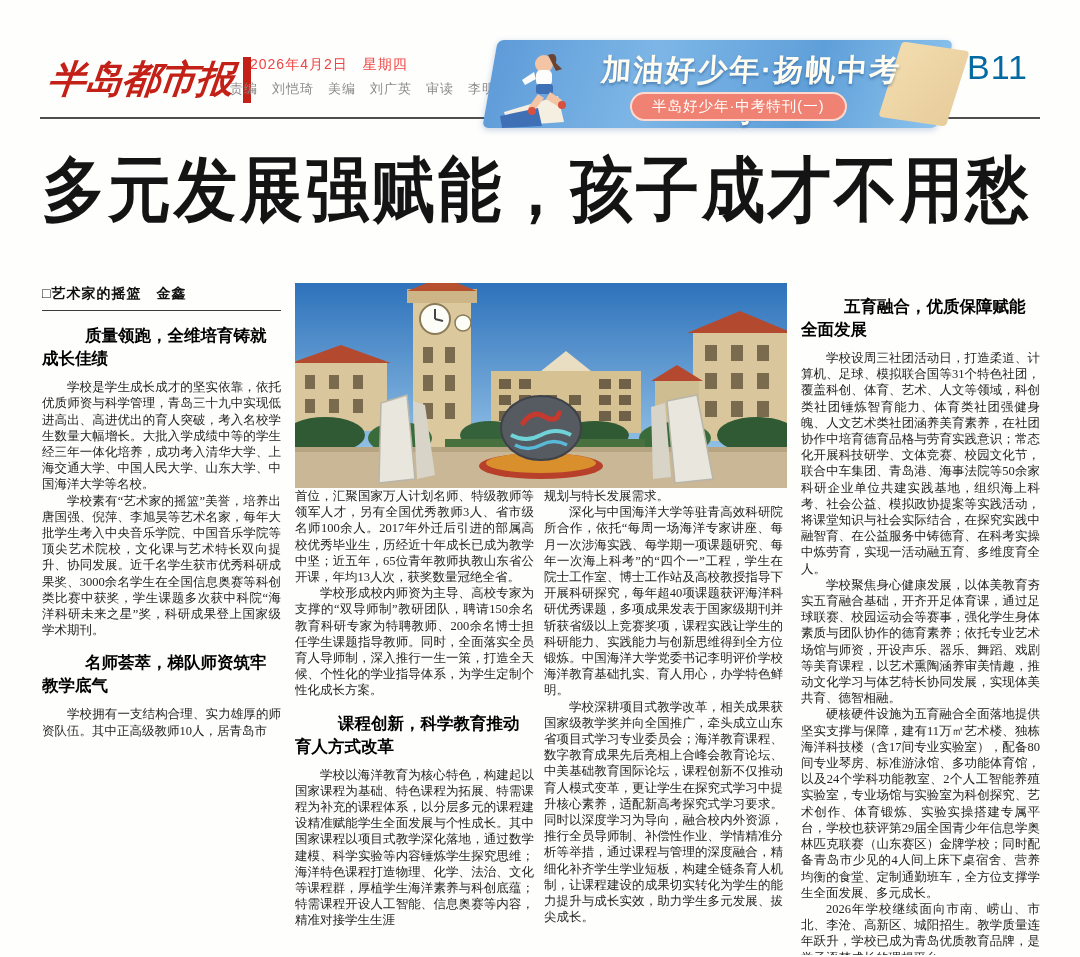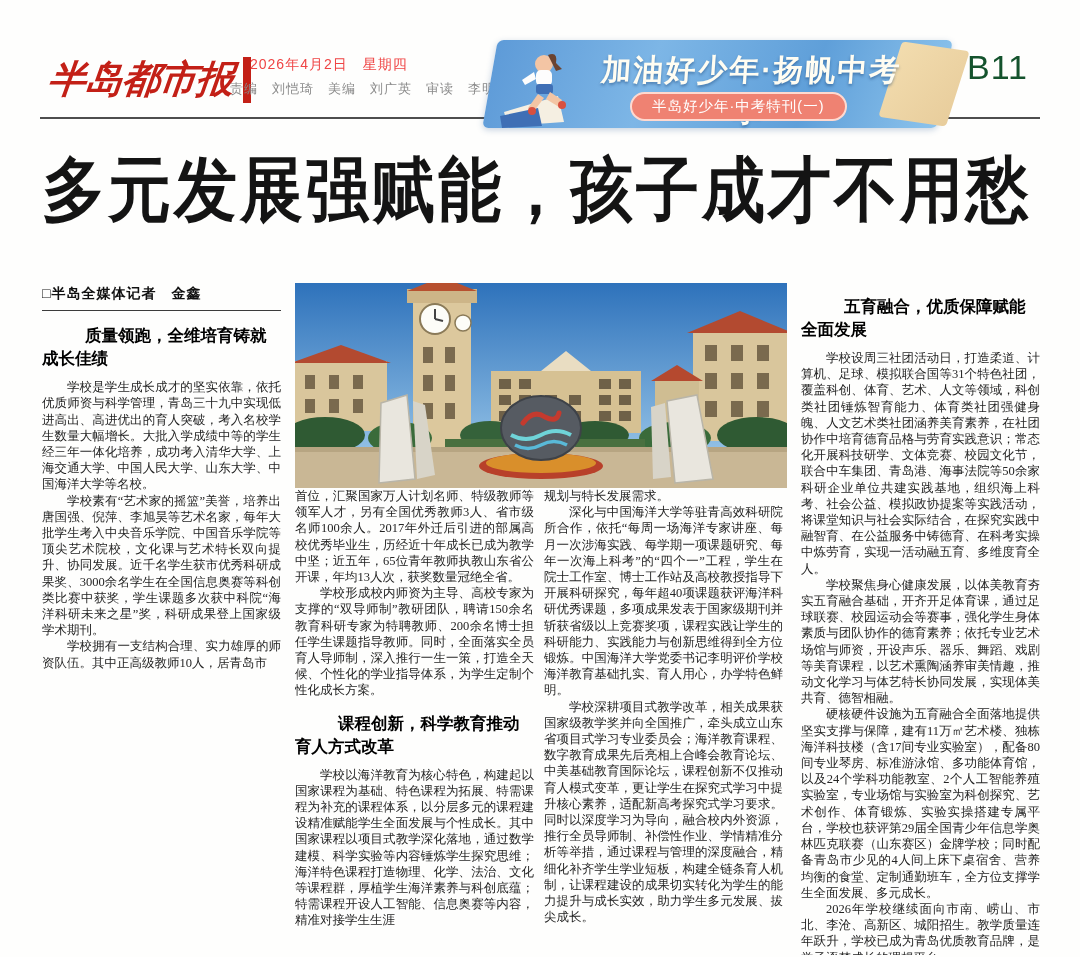--- a/index.html
+++ b/index.html
@@ -16,21 +16,21 @@
   .masthead-wrap { position:absolute; left:8px; top:14px; display:flex; align-items:center; }
   .masthead {
     font-family:"DejaVu Serif",serif; font-weight:bold; font-style:italic;
     font-size:38px; color:#c32017; letter-spacing:-1px; transform:skewX(-6deg);
   }
   .masthead-bar { width:8px; height:46px; background:#c32017; margin-left:10px; }
   .dateblock { position:absolute; left:190px; top:16px; font-family:"Liberation Sans",sans-serif; }
   .dateline { font-size:14px; color:#ef4444; letter-spacing:1px;margin-left:20px; }
   .editors  { font-size:13px; color:#8a8a8a; margin-top:6px; letter-spacing:1px; }
   .pageno { position:absolute; right:12px; top:8px; font-family:"Liberation Sans",sans-serif;
-            font-size:34px; color:#14532d; letter-spacing:1px; }
+            font-size:34px; color:#0369a1; letter-spacing:1px; }
   
   .banner {
     position:absolute; left:450px; top:0px; width:455px; height:88px;
     background:linear-gradient(100deg,#5e9bd8 0%,#7db6e6 35%,#5f9fd9 70%,#8cc3ec 100%);
     transform:skewX(-10deg); border-radius:6px;
     box-shadow:0 2px 6px rgba(30,80,140,.25); z-index:3;
   }
   .banner-inner { position:absolute; inset:0; transform:skewX(10deg); }
   .banner-title {
     position:absolute; left:95px; top:10px; width:330px; text-align:center;
@@ -120,24 +120,25 @@
     </div>
 
     <div class="pageno">B11</div>
   </div>
 
   <div class="headline">多元发展强赋能，孩子成才不用愁</div>
 
   <div class="body-area">
 
     <div class="col">
-      <div class="byline">□半岛全媒体记者　金鑫</div>
+      <div class="byline">□艺术家的摇篮　金鑫</div>
       <h3 class="sec-h">质量领跑，全维培育铸就成长佳绩</h3>
       <p class="para">学校是学生成长成才的坚实依靠，依托优质师资与科学管理，青岛三十九中实现低进高出、高进优出的育人突破，考入名校学生数量大幅增长。大批入学成绩中等的学生经三年一体化培养，成功考入清华大学、上海交通大学、中国人民大学、山东大学、中国海洋大学等名校。</p>
       <p class="para">学校素有“艺术家的摇篮”美誉，培养出唐国强、倪萍、李旭昊等艺术名家，每年大批学生考入中央音乐学院、中国音乐学院等顶尖艺术院校，文化课与艺术特长双向提升、协同发展。近千名学生获市优秀科研成果奖、3000余名学生在全国信息奥赛等科创类比赛中获奖，学生课题多次获中科院“海洋科研未来之星”奖，科研成果登上国家级学术期刊。</p>
+      <h3 class="sec-h">名师荟萃，梯队师资筑牢教学底气</h3>
       <p class="para">学校拥有一支结构合理、实力雄厚的师资队伍。其中正高级教师10人，居青岛市</p>
     </div>
 
     <div class="mid-wrap">
       <div class="photo">
         <svg width="492" height="205" viewBox="0 0 492 205">
           <defs>
             <linearGradient id="sky" x1="0" y1="0" x2="0" y2="1">
               <stop offset="0" stop-color="#2e72bb"></stop>
                 <stop offset="1" stop-color="#a8d2ef"></stop>

